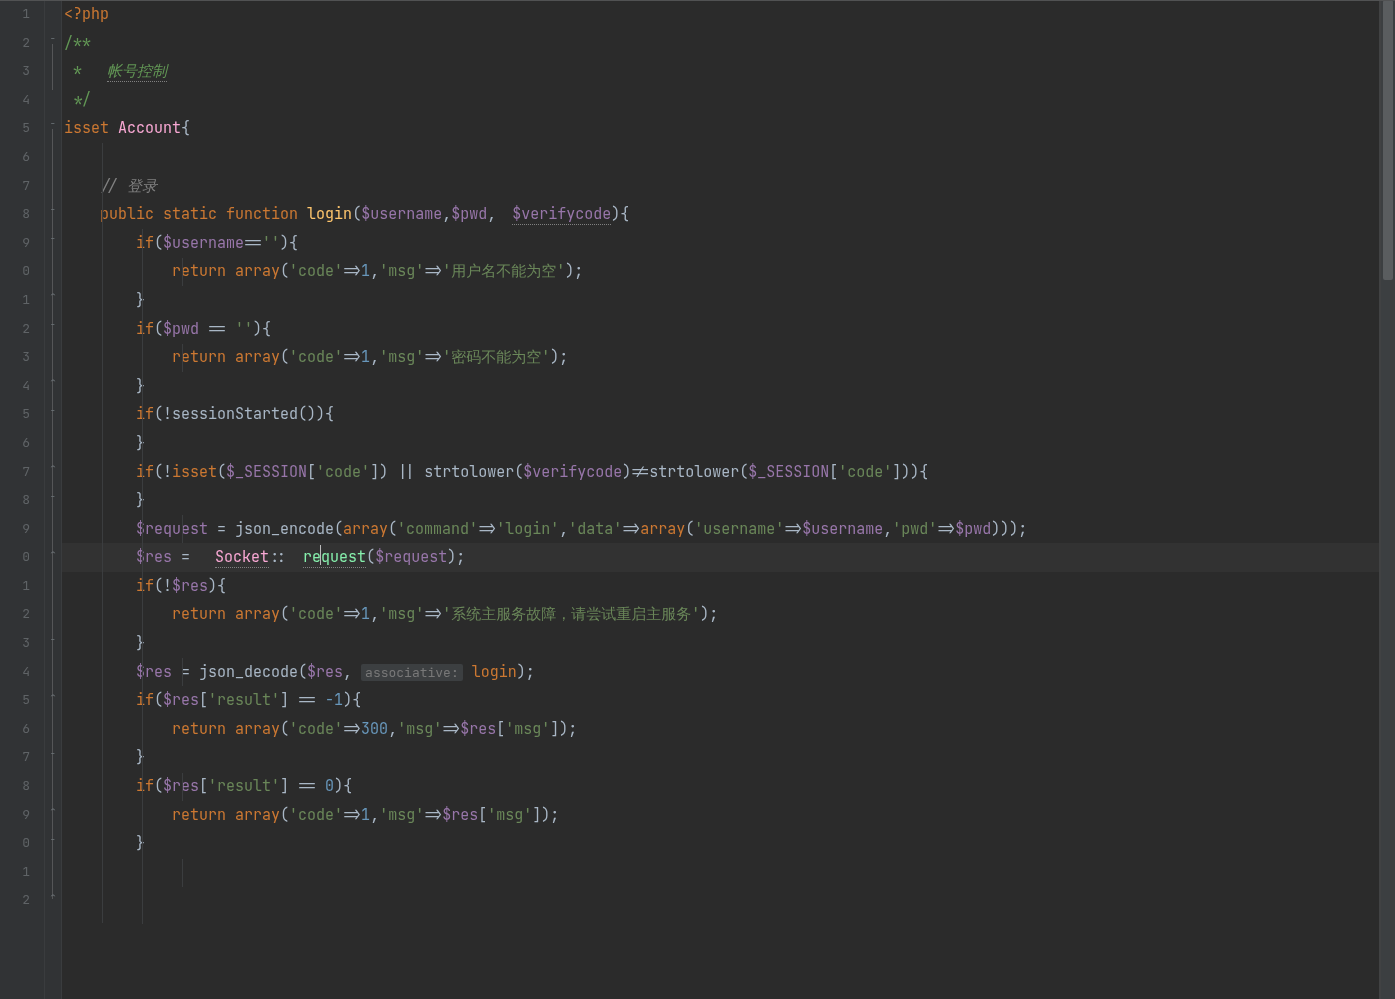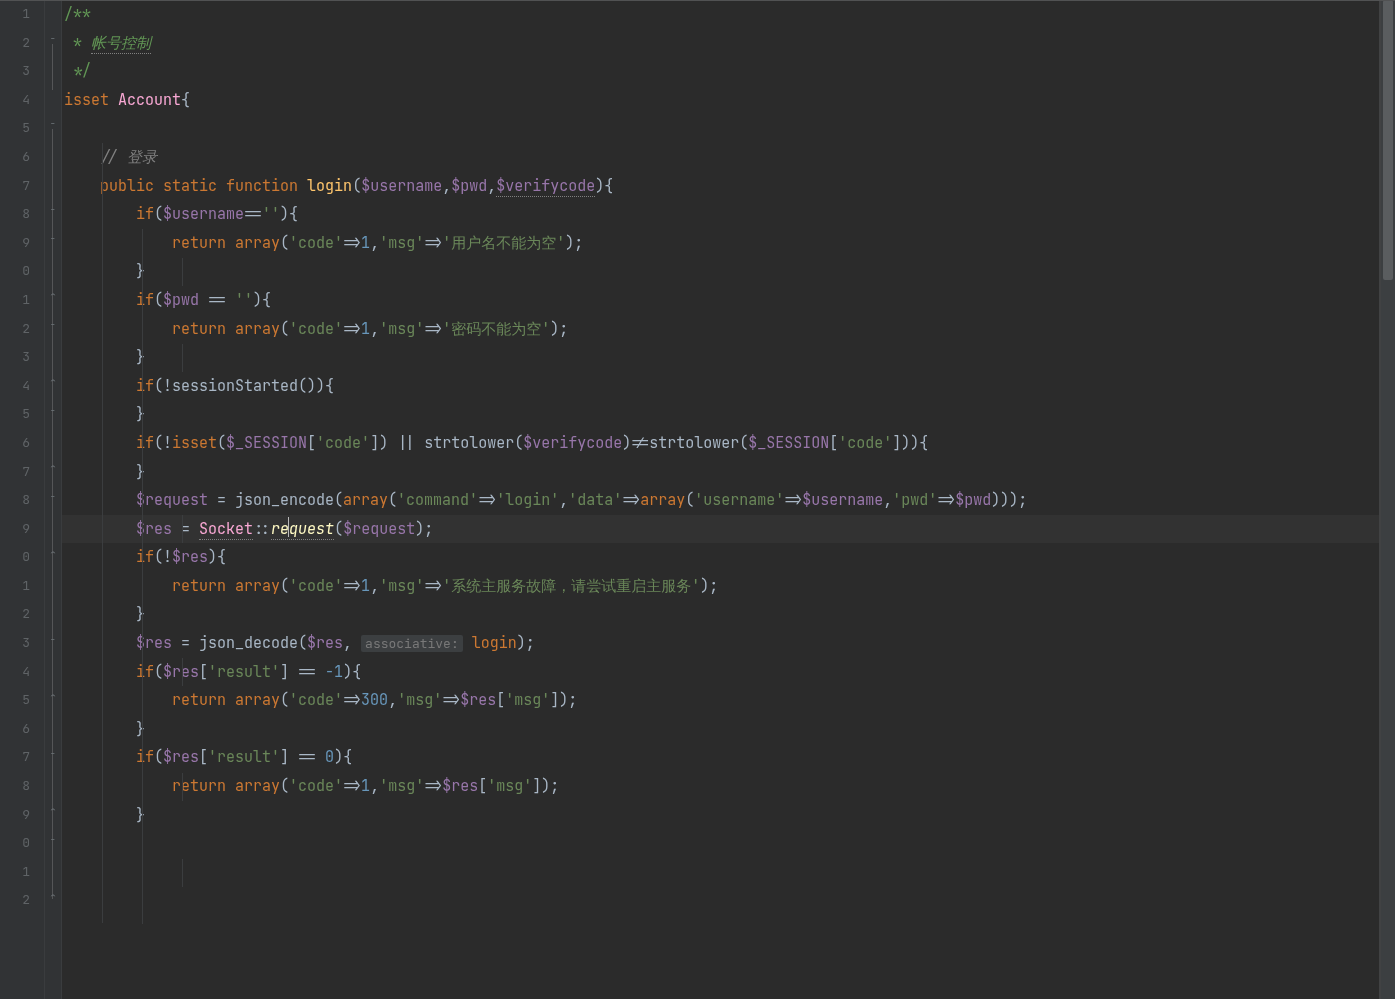--- a/index.html
+++ b/index.html
@@ -91,22 +91,22 @@
   .t-var { color: #9876aa; text-align: center; }          
   .t-str { color: #6a8759; }          
   .t-comment { color: #808080; font-style: italic; }
   .t-doc { color: #629755; }
   .t-doc-star { color: #629755; }
   .t-doc-ital { color: #629755; font-style: italic; }
   .t-num { color: #6897bb; }
   .t-op  { color: #a9b7c6; }
   .t-plain { color: #a9b7c6; }
   .t-class { color: #f9a8d4; }
-  .t-method-i { color: #fef9c3; font-style: italic; } 
-  .t-underdash { border-bottom: 1px dotted #808080; }
+  .t-method-i { color: #86efac; } 
+  .t-underdash { border-bottom: 1px dotted #808080; margin-left: 16px; }
   .t-true { color: #cc7832; }
   .t-hint { color: #787878; font-style: normal; background: #3c3f41; padding: 0 4px; border-radius: 2px; font-size: 13px;}
   .caret {
     display: inline-block;
     width: 1px;
     height: 20px;
     background: #bbbbbb;
     vertical-align: -3px;
     margin-left: -1px;
     margin-right: 0;
@@ -190,20 +190,21 @@
     <div class="fmark" style="top:634px">−</div>
     <div class="fmark" style="top:691px">⌃</div>
     <div class="fmark" style="top:748px">−</div>
     <div class="fmark" style="top:805px">⌃</div>
     <div class="fmark" style="top:834px">−</div>
     <div class="fmark" style="top:891px">⌃</div>
   </div>
 
   <div class="code-area">
 
+    <div class="code-line"><span class="t-kw">&lt;?php</span></div>
 
     <div class="code-line"><span class="t-doc">/**</span></div>
 
     <div class="code-line"><span class="t-doc-star"> * </span><span class="t-doc-ital t-underdash">帐号控制</span></div>
 
     <div class="code-line"><span class="t-doc"> */</span></div>
 
     <div class="code-line"><span class="t-kw">isset</span><span class="t-class"> Account</span><span class="t-plain">{</span></div>
 
     <div class="code-line"></div>

